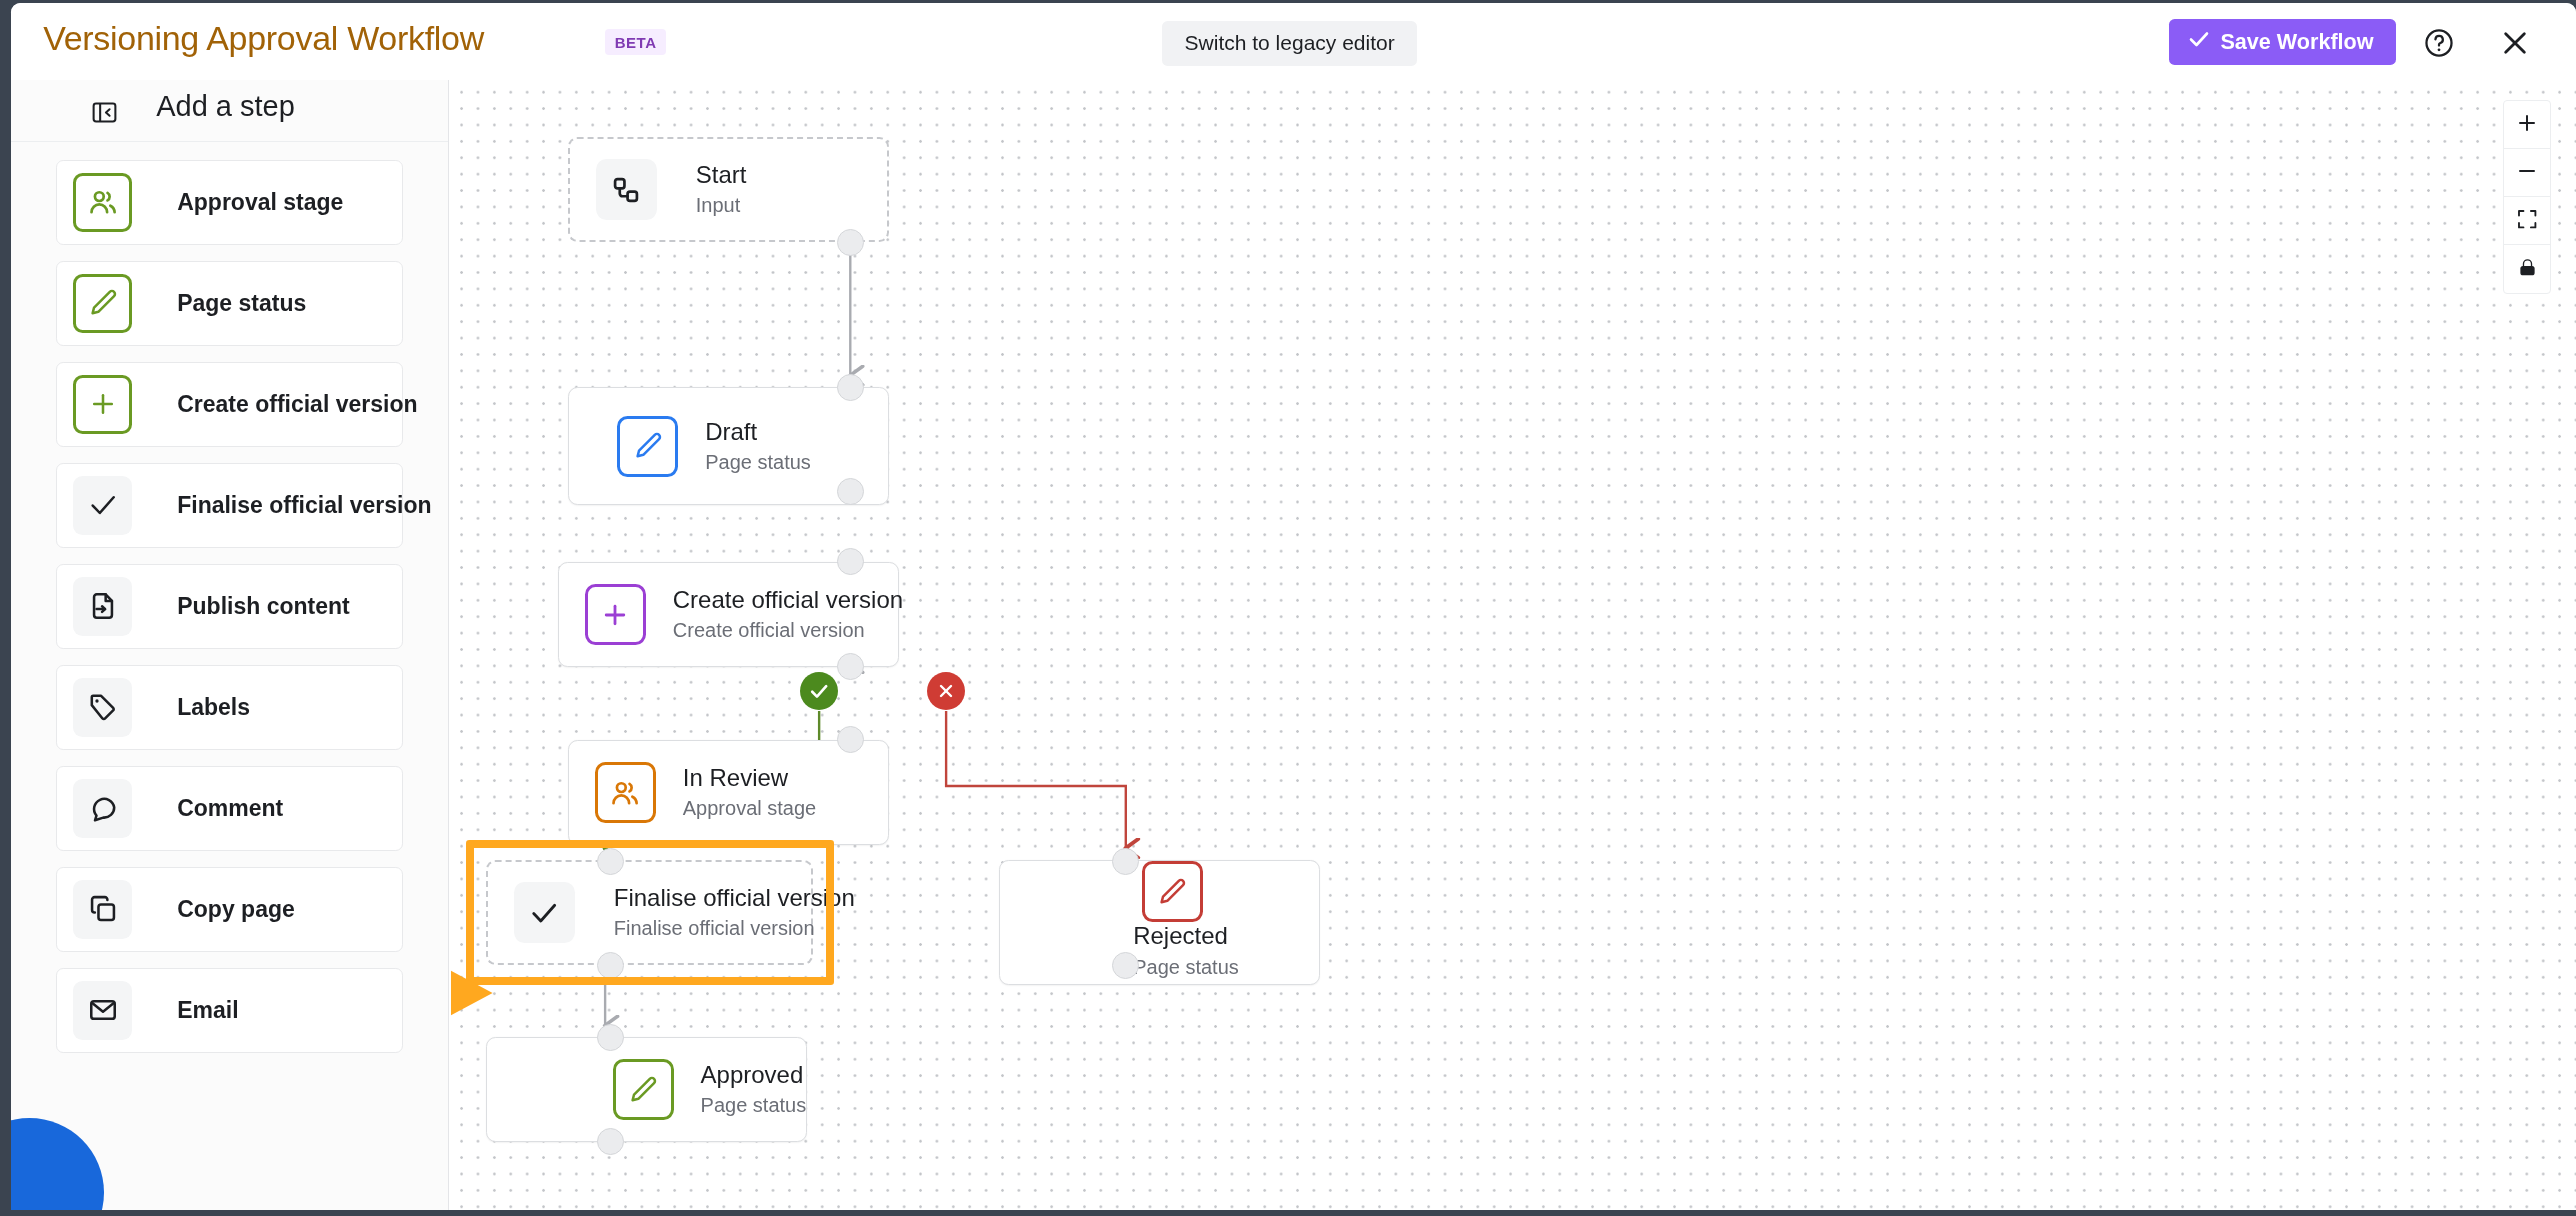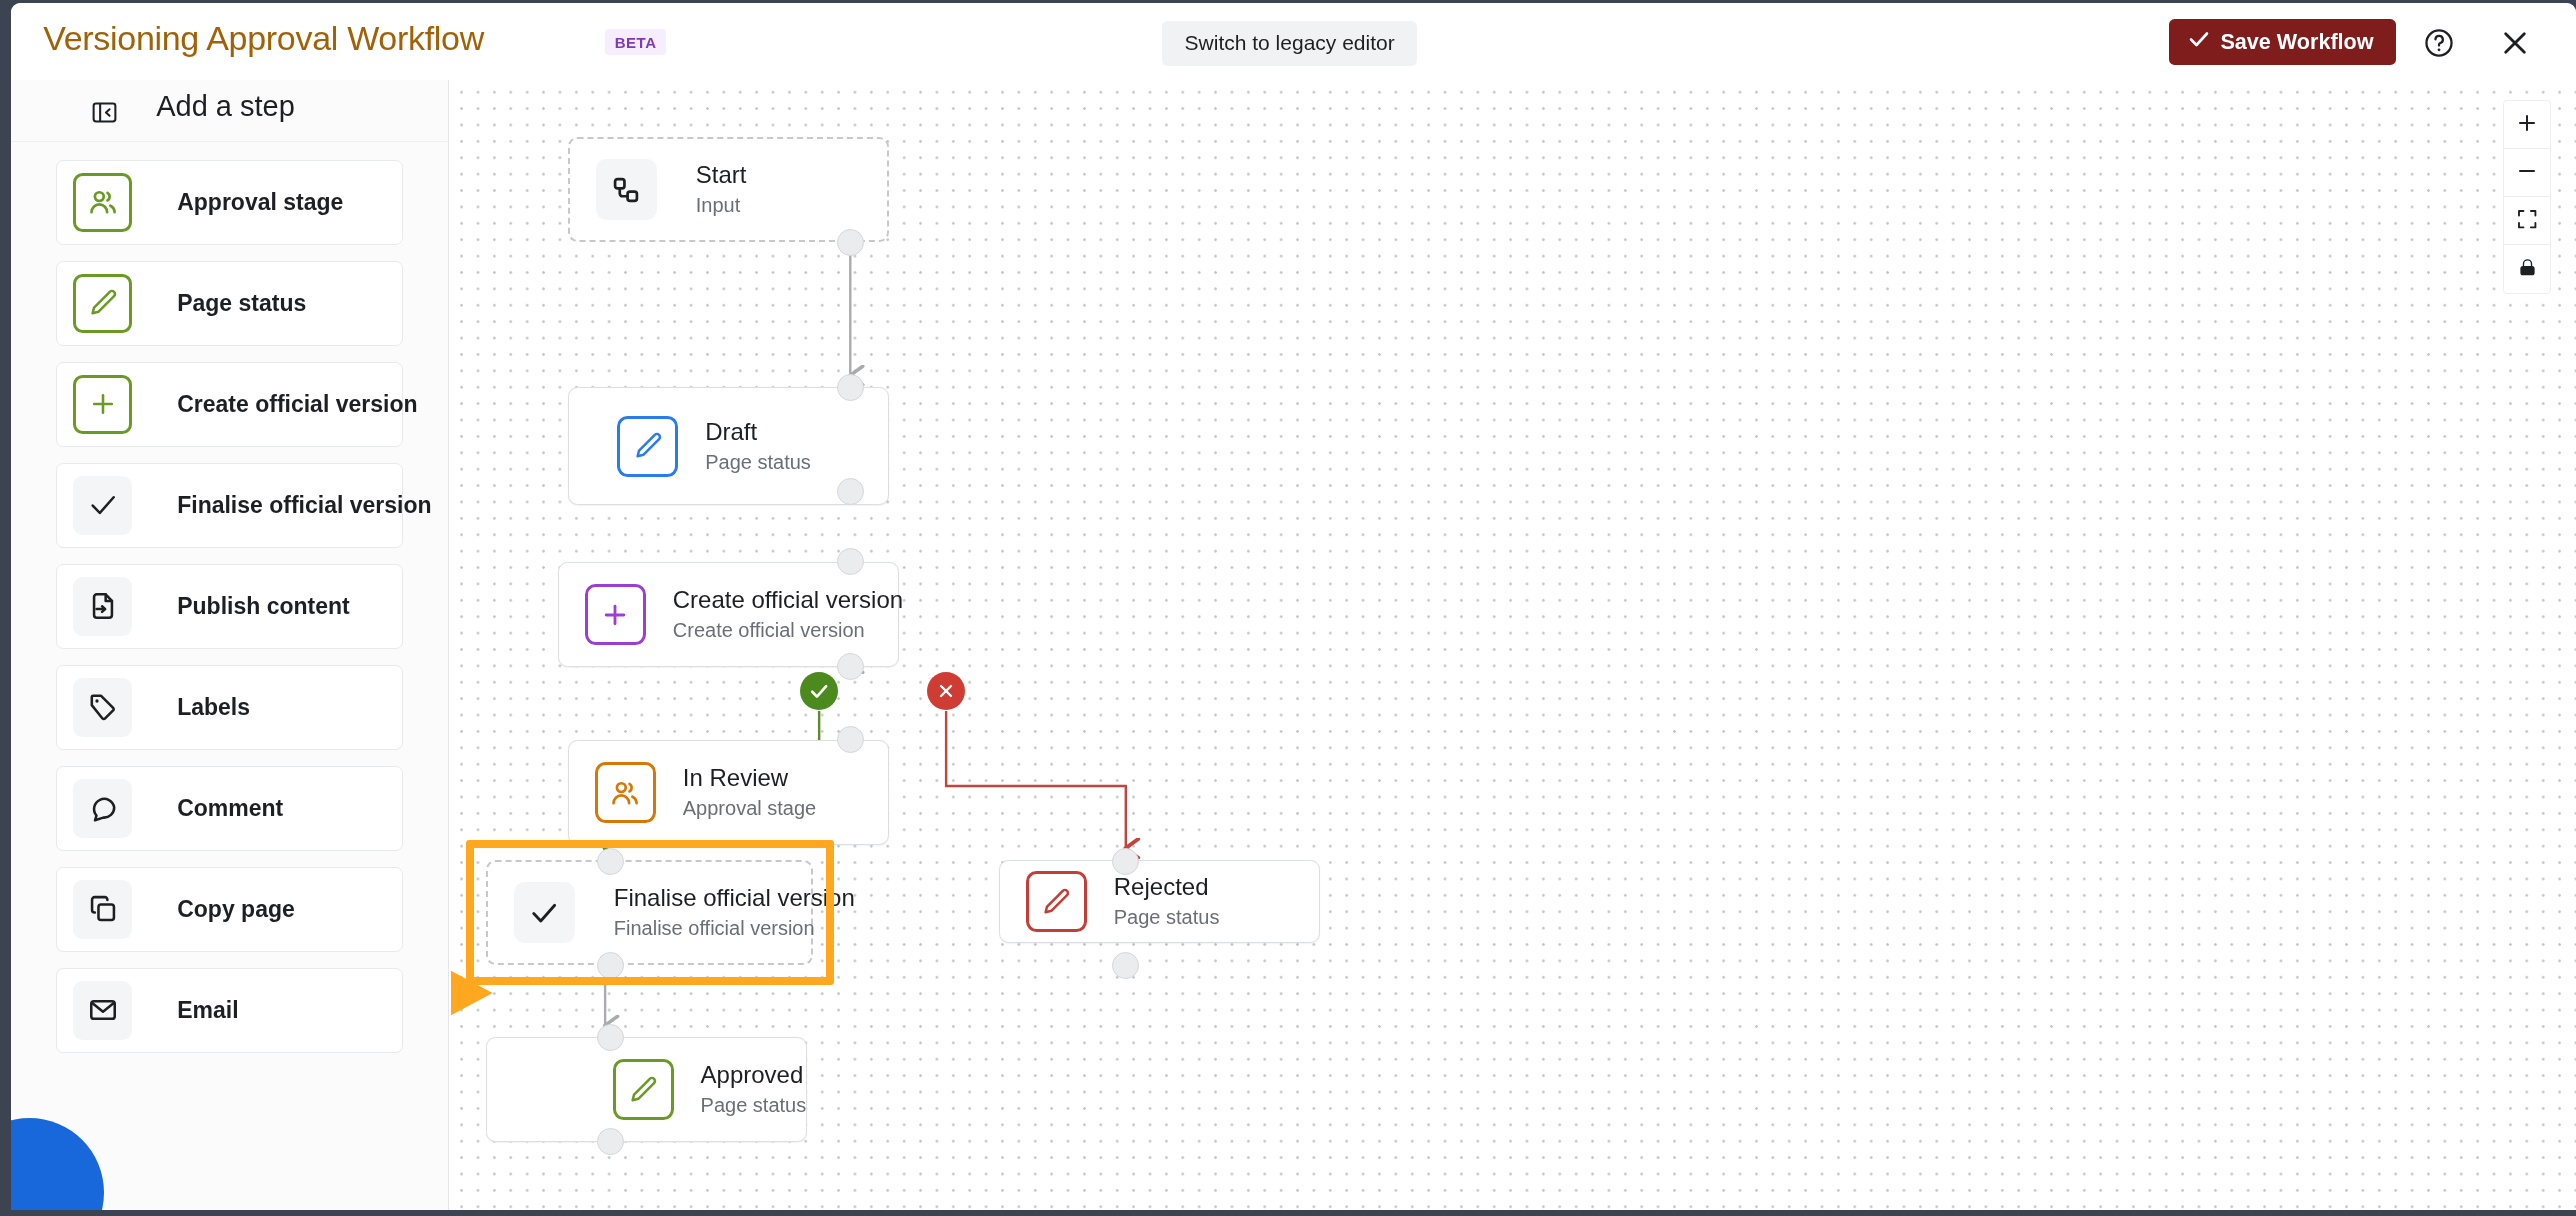--- a/index.html
+++ b/index.html
@@ -48,21 +48,21 @@
     height: 45px; padding: 0 22.4px;
     background: #f1f2f4; color: #1d1f23;
     border: none; border-radius: 5.6px;
     font-family: "Liberation Sans", sans-serif;
     font-size: 21px; font-weight: 400;
     display: flex; align-items: center; cursor: pointer;
   }
   .save-btn {
     position: absolute; left: 2158px; top: 16px;
     height: 46px; padding: 0 22.4px 0 17.6px;
-    background: #7f1d1d; color: #ffffff;
+    background: #8b5cf6; color: #ffffff;
     border: none; border-radius: 5.6px;
     font-family: "Liberation Sans", sans-serif;
     font-size: 21.6px; font-weight: 700;
     display: flex; align-items: center; gap: 9.6px; cursor: pointer;
   }
   .help-btn {
     position: absolute; left: 2409px; top: 21.6px;
     width: 37px; height: 37px;
     display: flex; align-items: center; justify-content: center; cursor: pointer;
   }
@@ -474,21 +474,21 @@
     </div>
     <div class="handle" style="left:146px; top:768px;"></div>
     <div class="handle" style="left:146px; top:872px;"></div>
 
     <div class="hl-box" style="left:15px; top:760px; width:368px; height:145px;"></div>
 
     <svg class="anno-arrow" style="left:-96px; top:885px; width:160px; height:56px;" viewBox="0 0 200 70">
       <path d="M0,25 L118,25 L118,6 L172,35 L118,64 L118,45 L0,45 Z" fill="#ffa81f"></path>
     </svg>
 
-    <div class="node" style="left:548px; top:780px; width:321px; height:83px;">
+    <div class="node" style="left:548px; top:780px; width:321px; height:125px;flex-direction:column;">
       <div class="node-tile red">
         <svg width="32" height="32" viewBox="0 0 24 24" fill="none" stroke="#c43d36" stroke-width="1.9" stroke-linecap="round" stroke-linejoin="round">
           <path d="M17.1 3.6 a2.2 2.2 0 0 1 3.2 3.2 L8.5 18.6 l-4.3 1.1 1.1-4.3 Z"></path>
         </svg>
       </div>
       <div class="node-text">
         <div class="node-title">Rejected</div>
         <div class="node-sub">Page status</div>
       </div>
     </div>

